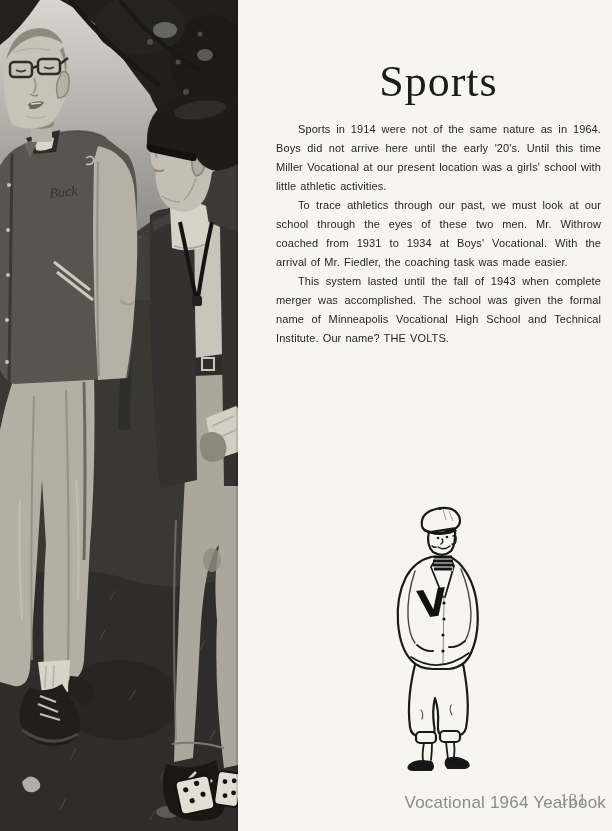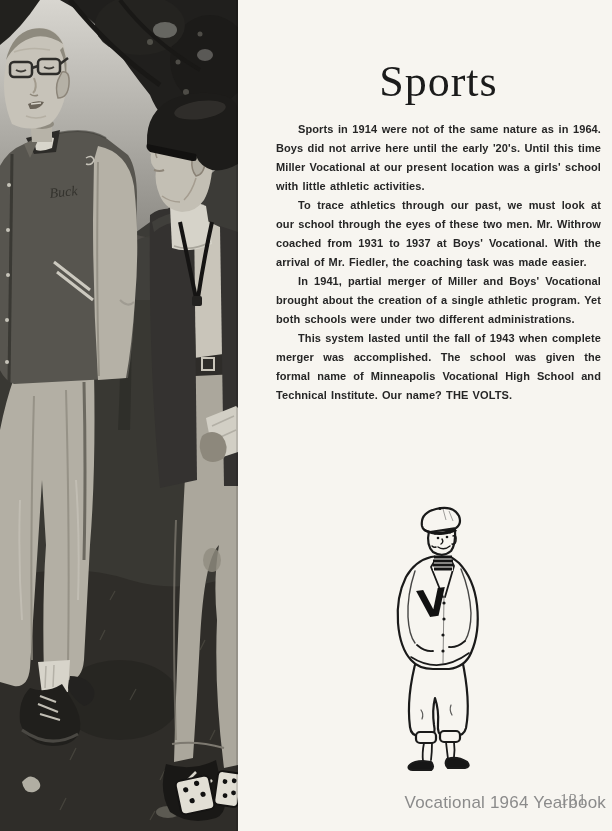--- a/index.html
+++ b/index.html
@@ -17,21 +17,21 @@
     text-align:center;
     font-family:"Liberation Serif", serif;
     font-weight:400;
     font-size:44px;
     letter-spacing:1px;
     color: var(--title-text, #1b1b1b);
   }
   .body-text {
     margin:13px 0 0 38px; width:325px;
     font-size:11px; line-height:19px;
-    font-weight:bold;
+    font-weight:normal;
     letter-spacing:0.1px; word-spacing:1px;
     text-align:justify;
     color: var(--body-text, #262626);
   }
   .body-text p { margin:0; text-indent:22px; }
   .mascot { position:absolute; left:153px; top:505px; width:92px; height:266px; }
   .mascot svg { display:block; width:92px; height:266px; }
   .watermark {
     position:absolute; right:6px; bottom:18px;
     font-size:17px; letter-spacing:0.2px;
@@ -204,22 +204,21 @@
       </g>
 
       <rect x="236" y="0" width="2" height="831" fill="#000000" opacity="0.12"></rect>
     </svg>
   </div>
 
   <div class="content">
     <h1 class="title">Sports</h1>
     <div class="body-text">
       <p>Sports in 1914 were not of the same nature as in 1964. Boys did not arrive here until the early '20's. Until this time Miller Vocational at our present location was a girls' school with little athletic activities.</p>
-      <p>To trace athletics through our past, we must look at our school through the eyes of these two men. Mr. Withrow coached from 1931 to 1937 at Boys' Vocational. With the arrival of Mr. Fiedler, the coaching task was made easier.</p>
-      <p>In 1941, partial merger of Miller and Boys' Vocational brought about the creation of a single athletic program. Yet both schools were under two different administrations.</p>
+      <p>To trace athletics through our past, we must look at our school through the eyes of these two men. Mr. Withrow coached from 1931 to 1934 at Boys' Vocational. With the arrival of Mr. Fiedler, the coaching task was made easier.</p>
       <p>This system lasted until the fall of 1943 when complete merger was accomplished. The school was given the formal name of Minneapolis Vocational High School and Technical Institute. Our name? THE VOLTS.</p>
     </div>
   </div>
 
   <div class="mascot" style="left:391px">
     <svg viewBox="0 0 92 266" xmlns="http://www.w3.org/2000/svg">
       <g stroke="#1a1a1a" stroke-width="2.2" fill="none" stroke-linecap="round" stroke-linejoin="round">
 
         <path d="M26,152 Q15,192 19,222 Q20,231 29,231 L40,231 Q45,229 43,220 Q41,205 44,193 Q48,205 47,219 Q46,230 52,231 L64,231 Q73,231 75,223 Q80,196 71,154" fill="#f7f5f0"></path>
         <rect x="25" y="227" width="20" height="11" rx="4" fill="#f7f5f0"></rect>

